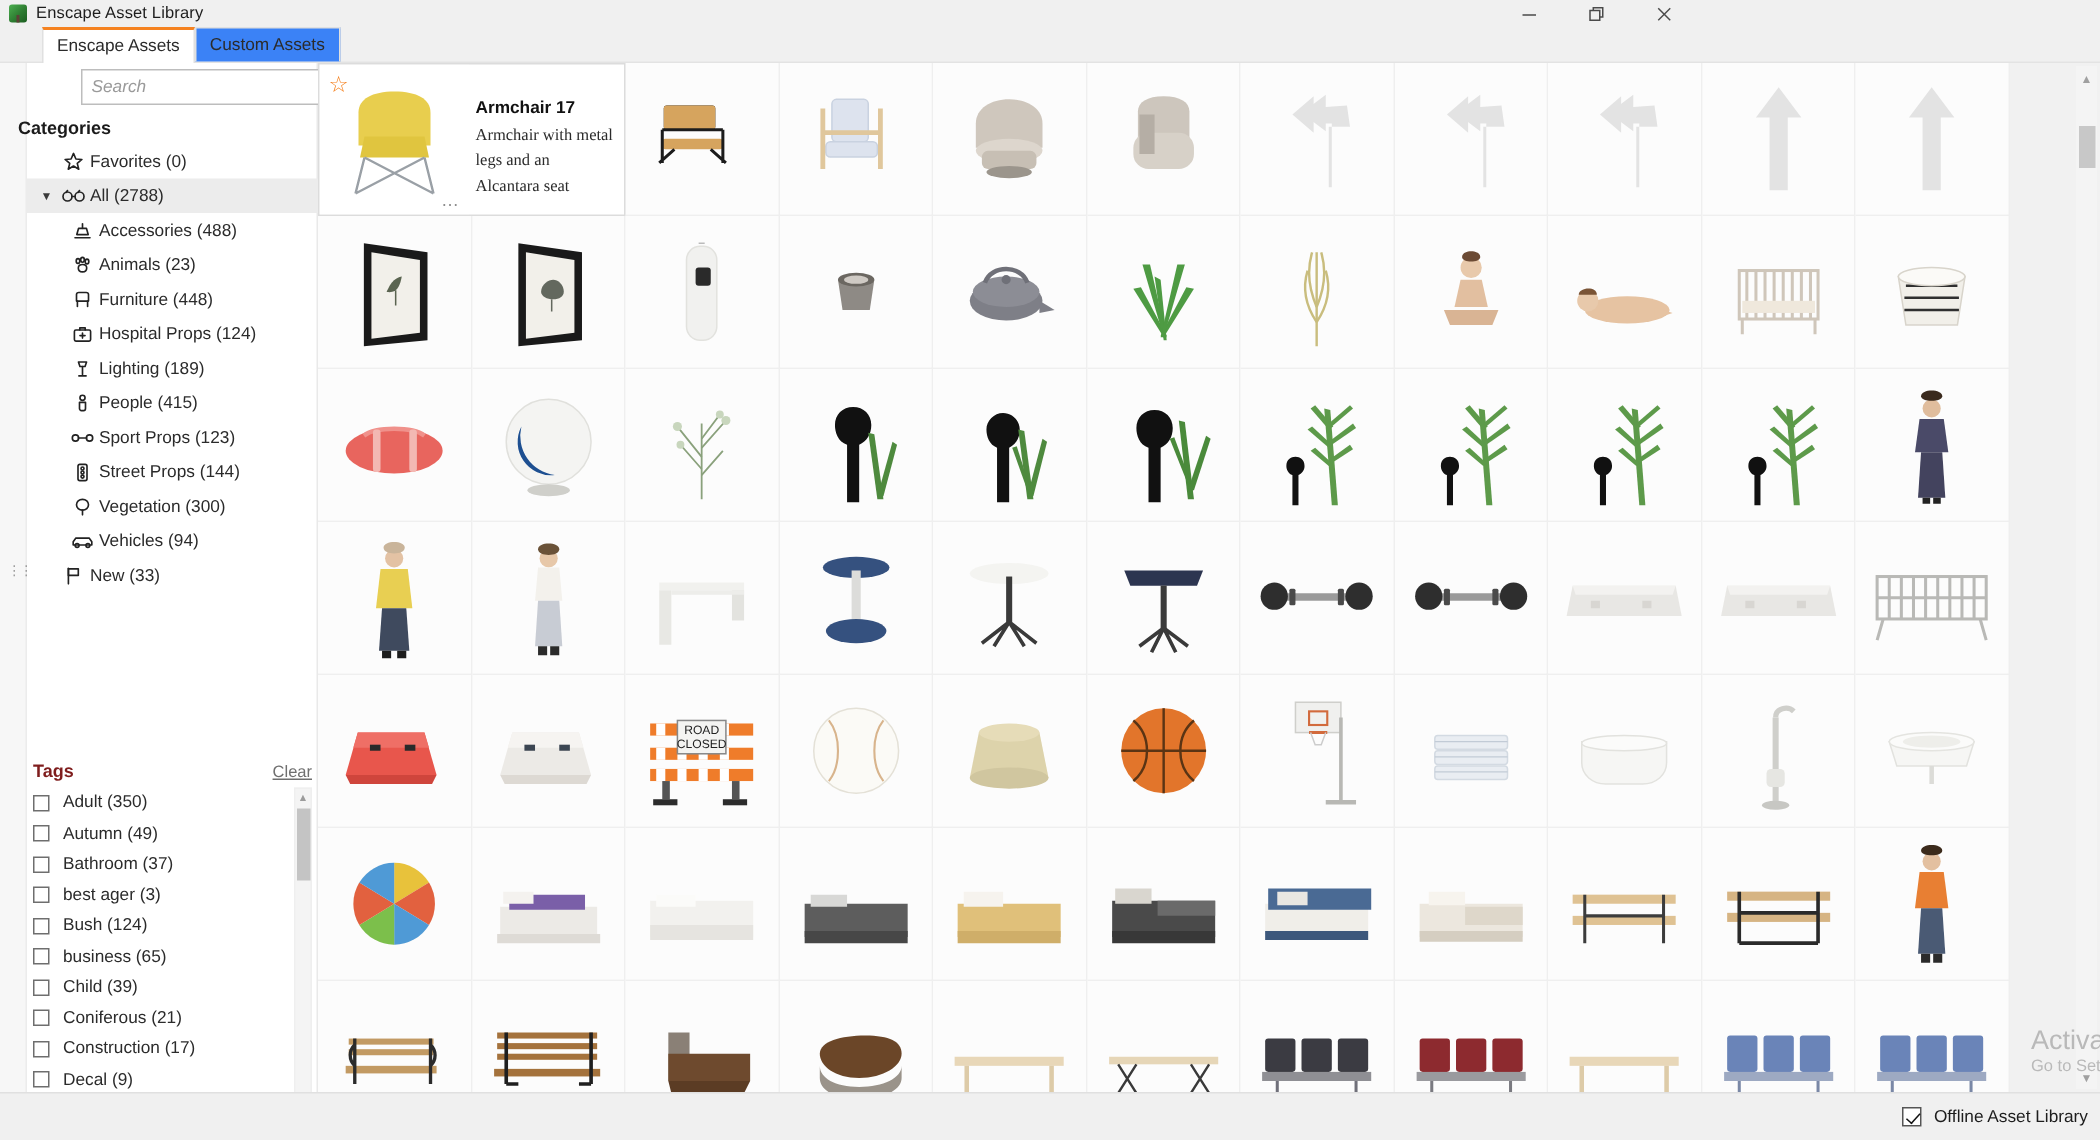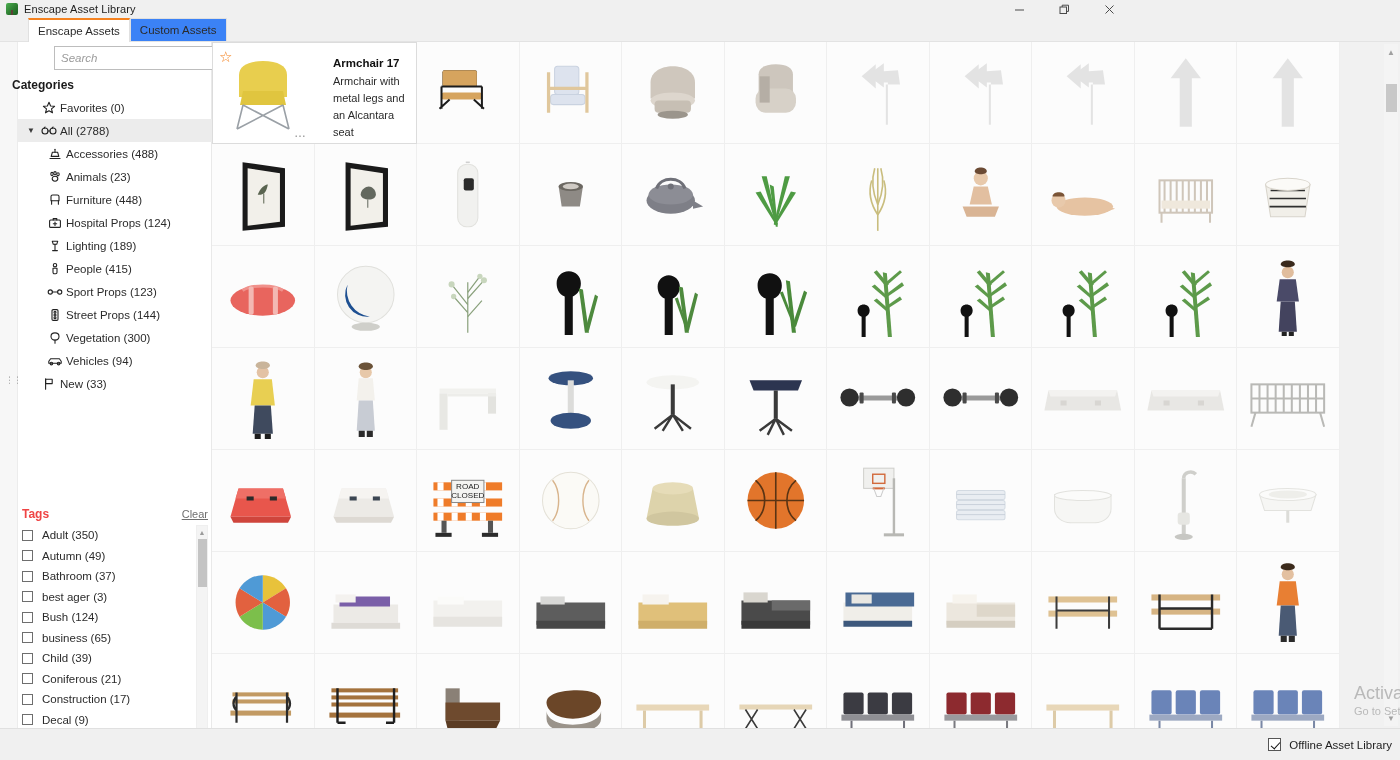--- a/index.html
+++ b/index.html
@@ -125,21 +125,21 @@
   }
   .cat-row .lbl { white-space: nowrap; }
   .cat-row.indent { padding-left: 26px; }
   .cat-row.level0 { padding-left: 6px; }
 
   
   .tags-head {
     position: absolute; left: 22px; top: 465px; width: 186px;
     display: flex; align-items: baseline; justify-content: space-between;
   }
-  .tags-head .t { font-size: 12px; font-weight: bold; color: #ef4444; }
+  .tags-head .t { font-size: 12px; font-weight: bold; color: #7f1d1d; }
   .tags-head .clear {
     font-size: 11px; color: #6f6f6f; text-decoration: underline; cursor: pointer;
   }
   .tags-list {
     position: absolute; left: 22px; top: 483px; width: 170px; height: 237px;
     overflow: hidden;
   }
   .tag-row { height: 20.5px; display: flex; align-items: center; font-size: 11.5px; color: #2b2b2b; }
   .cbox {
     width: 11px; height: 11px; border: 1px solid #6e6e6e; background: #fff;
@@ -192,24 +192,24 @@
   }
   .sel-star {
     position: absolute; left: 6px; top: 6px; font-size: 15px; color: #f58220;
     line-height: 1;
   }
   .sel-dots {
     position: absolute; right: 6px; bottom: 4px; font-size: 12px; color: #8d8d8d;
     letter-spacing: 1px; line-height: 1;
   }
   .sel-info {
-    padding: 12px 6px 0 4px; width: 104px; margin-left: 16px;
+    padding: 12px 6px 0 4px; width: 104px;
   }
   .sel-info .name { font-size: 11.5px; font-weight: bold; color: #111; margin-bottom: 4px; }
-  .sel-info .desc { font-size: 11px; color: #2b2b2b; line-height: 17px; }
+  .sel-info .desc { font-size: 11px; color: #2b2b2b; line-height: 17px; font-family: Liberation Serif, serif; }
 
   
   .grid-scroll {
     position: absolute; right: 2px; top: 2px; width: 14px; height: 682px;
     background: #f4f4f4;
   }
   .grid-scroll .arrow-up, .grid-scroll .arrow-dn {
     position: absolute; left: 0; width: 14px; height: 12px;
     display: flex; align-items: center; justify-content: center; color: #a0a0a0; font-size: 8px;
   }

